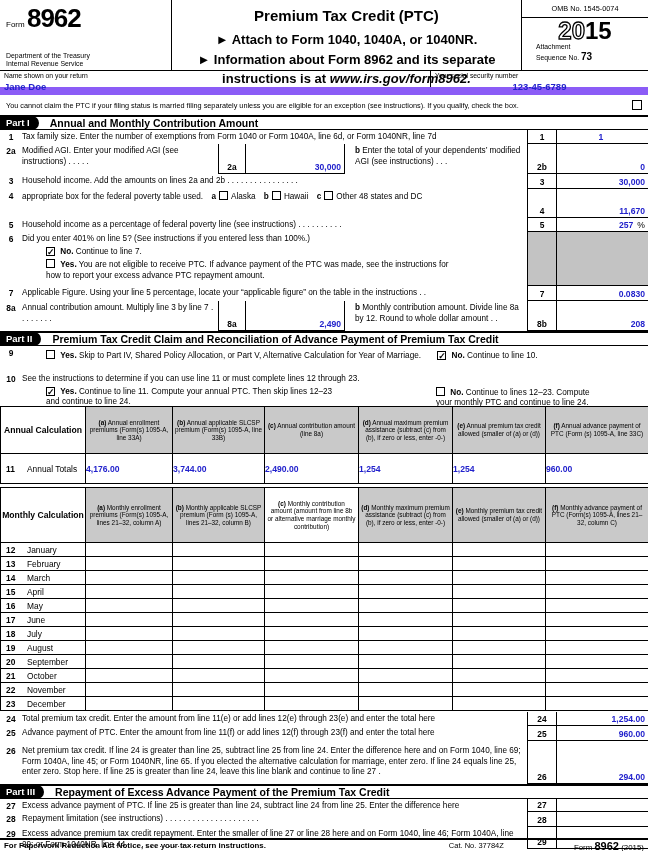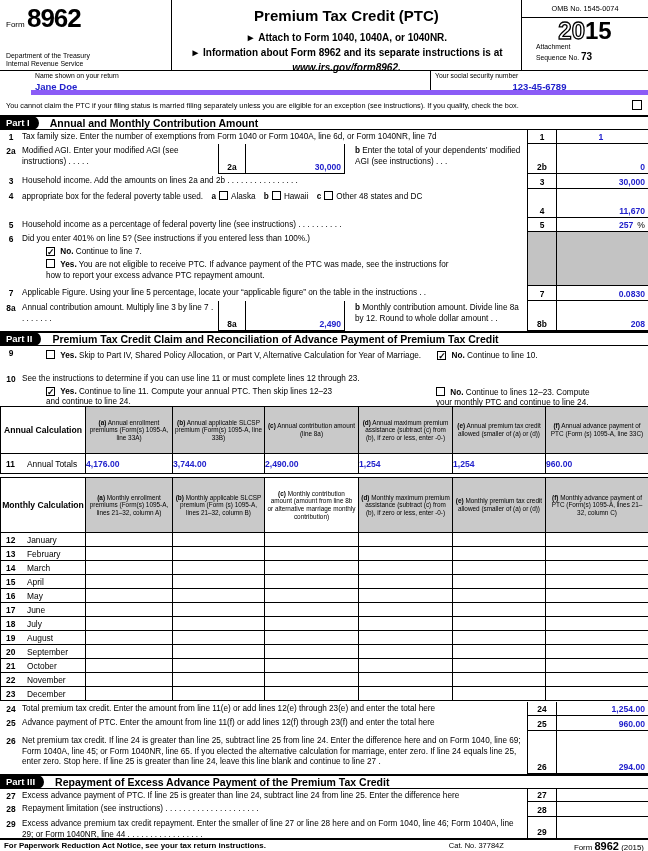--- a/index.html
+++ b/index.html
@@ -13,30 +13,30 @@
   .blue { color:#2222cc; font-weight:bold; }
 
   
   .hdr { display:flex; height:71px; border-bottom:1px solid #000; }
   .hdr-left { width:172px; border-right:1px solid #000; padding:3px 4px 2px 6px; display:flex; flex-direction:column; justify-content:space-between; }
   .formword { font-size:8px; }
   .formnum-big { font-size:26px; font-weight:bold; letter-spacing:-1px; }
   .dept { font-size:6.9px; line-height:1.15; }
   .hdr-center { flex:1; text-align:center; padding-top:7px; }
   .hdr-title { font-size:15px; font-weight:bold; margin-bottom:6px; }
-  .hdr-sub { font-size:10px; font-weight:bold; line-height:1.5; }
+  .hdr-sub { font-size:13px; font-weight:bold; line-height:1.5; }
   .hdr-right { width:127px; border-left:1px solid #000; display:flex; flex-direction:column; }
   .omb { border-bottom:1px solid #000; font-size:7.3px; padding:4px 3px; text-align:center; }
   .yearwrap { text-align:center; line-height:1; padding-top:1px; }
   .yr-outline { font-size:24px; font-weight:bold; color:#fff; -webkit-text-stroke:1.3px #000; text-shadow:0 0 0 #000; }
   .yr-solid { font-size:24px; font-weight:bold; }
   .attach { font-size:6.8px; padding:0 0 2px 14px; line-height:1.2; }
   .seqnum { font-size:10px; font-weight:bold; }
 
-  .namerow { display:flex; height:24px; border-bottom:5px solid #8b5cf6;margin-left:31px; }
+  .namerow { display:flex; height:24px; border-bottom:8px solid #8b5cf6; }
   .namecell { flex:1; padding:1px 4px; }
   .ssncell { width:218px; border-left:1px solid #000; padding:1px 4px; text-align:left; }
   .minilabel { font-size:6.8px; }
   .nameval { font-size:9.5px; margin-top:2px; }
   .ssnval { font-size:9.5px; margin-top:2px; text-align:center; }
 
   .noterow { display:flex; align-items:center; height:20px; padding:0 6px 0 6px; font-size:7.3px; }
   .noterow .ntext { flex:1; }
   .cb { display:inline-block; width:9px; height:9px; border:1px solid #000; background:#fff;
         font-size:9px; line-height:8px; text-align:center; vertical-align:-1px; margin-right:3px; font-weight:bold; }
@@ -334,21 +334,21 @@
     <tbody>
         <tr style="height:47px;">
       <td class="tlabel">Annual Calculation</td>
       <td class="thead"><b>(a)</b> <span>Annual enrollment premiums (Form(s) 1095-A, line 33A)</span></td>
       <td class="thead"><b>(b)</b> <span>Annual applicable SLCSP premium (Form(s) 1095-A, line 33B)</span></td>
       <td class="thead"><b>(c)</b> <span>Annual contribution amount (line 8a)</span></td>
       <td class="thead"><b>(d)</b> <span>Annual maximum premium assistance (subtract (c) from (b), if zero or less, enter -0-)</span></td>
       <td class="thead"><b>(e)</b> <span>Annual premium tax credit allowed (smaller of (a) or (d))</span></td>
       <td class="thead"><b>(f)</b> <span>Annual advance payment of  PTC (Form (s) 1095-A, line 33C)</span></td>
     </tr>
-    <tr style="height:20px;">
+    <tr style="height:30px;">
       <td class="rowlabel"><span class="rn">11</span><span>Annual Totals</span></td>
       <td class="val blue">4,176.00</td>
       <td class="val blue">3,744.00</td>
       <td class="val blue">2,490.00</td>
       <td class="val blue">1,254</td>
       <td class="val blue">1,254</td>
       <td class="val blue">960.00</td>
     </tr>
   </tbody>
     </table>

